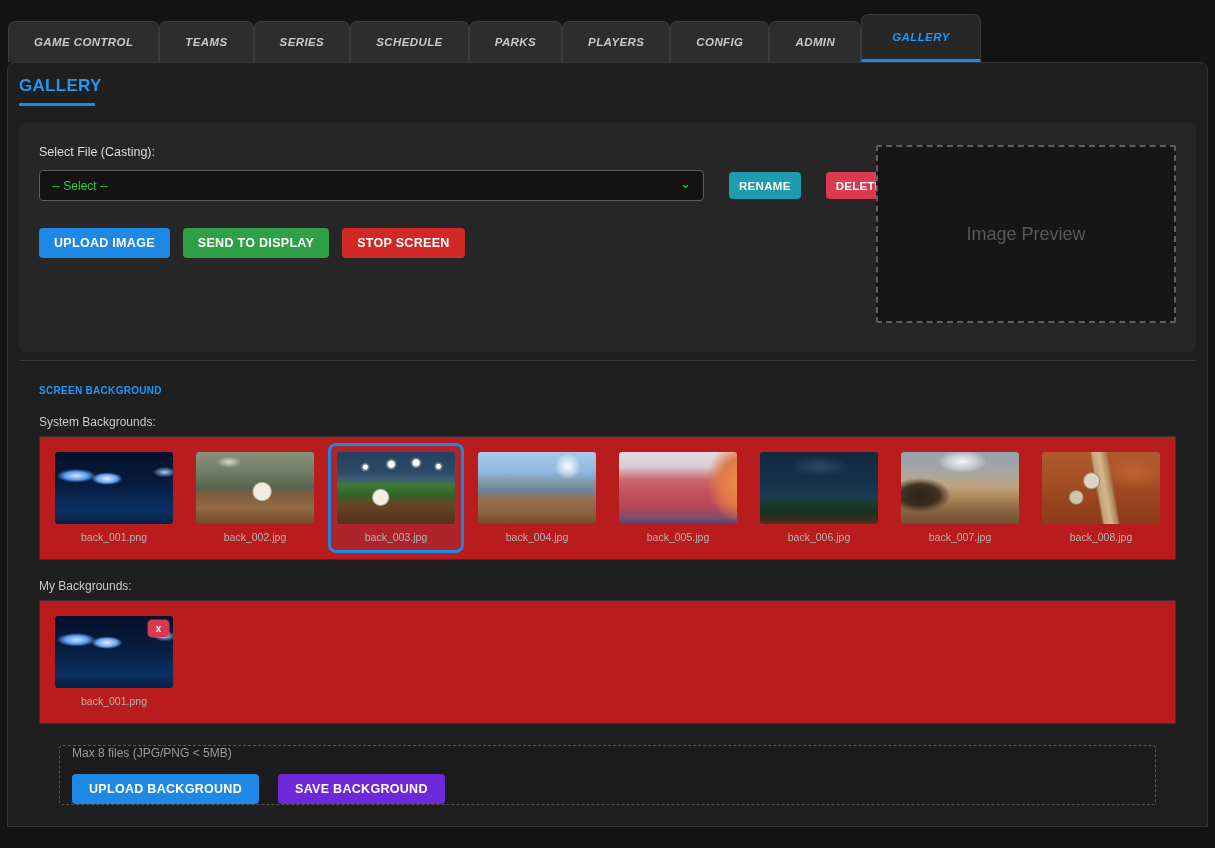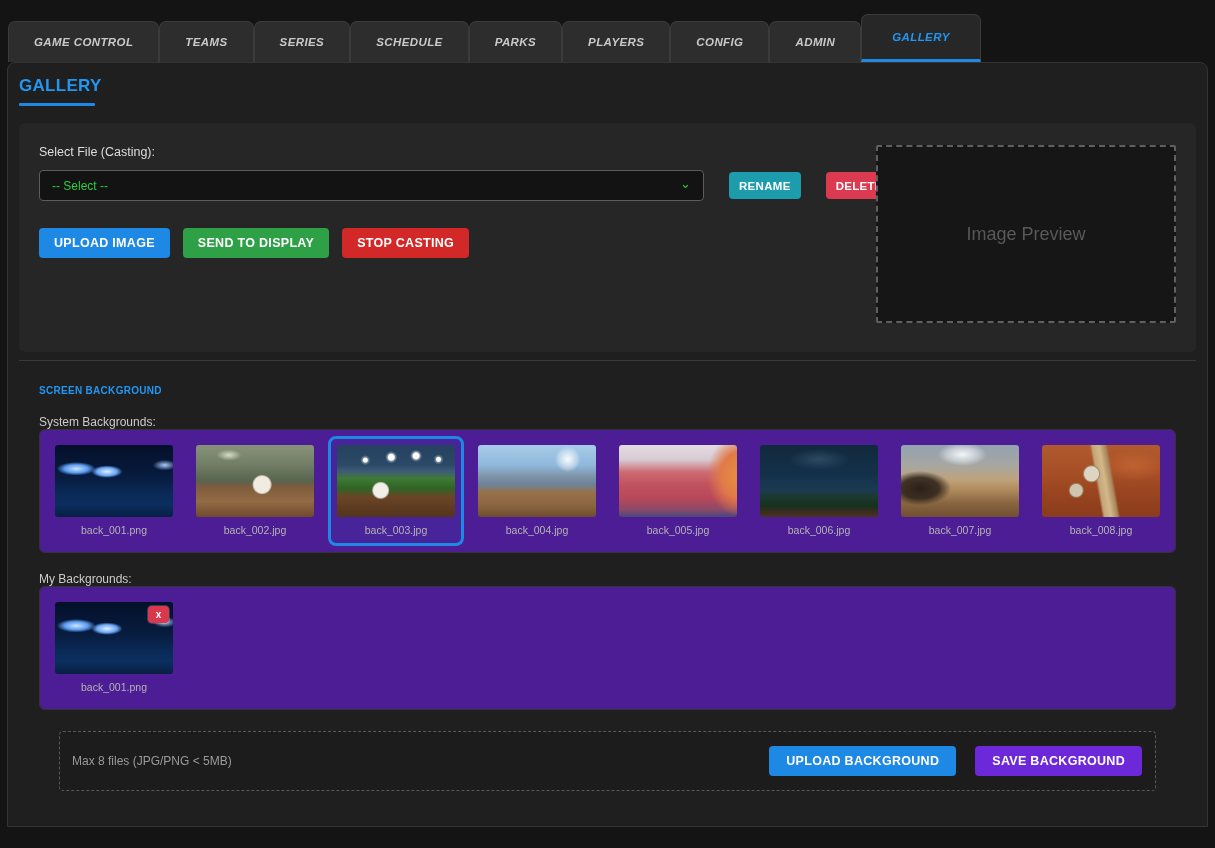--- a/index.html
+++ b/index.html
@@ -73,21 +73,21 @@
     background:#161616;border:2px dashed #606060;border-radius:2px;
     box-sizing:border-box;display:flex;align-items:center;justify-content:center;
     color:#585858;font-size:18px;
   }
   
   .divider{border:none;border-top:1px solid #393939;margin:8px 0 0 0;}
   .section{padding:0 20px;}
   .section-title{color:#2196f3;font-size:10px;font-weight:bold;letter-spacing:.3px;margin-top:24px;}
   .sub-label{font-size:12px;color:#cccccc;margin-top:19px;}
   .bg-panel{
-    background:#4c1d95;border:1px solid #333333;border-radius:6px;
+    margin-top:7px;background:#b91c1c;border:1px solid #333333;border-radius:1px;
     padding:6px;display:flex;gap:5px;min-height:110px;box-sizing:border-box;
   }
   .bg-tile{
     padding:6px 6px 7px 6px;border:3px solid transparent;border-radius:8px;
     display:flex;flex-direction:column;align-items:center;cursor:pointer;
   }
   .bg-tile.selected{border-color:#1e88e5;background:rgba(30,136,229,0.07);}
   .bg-thumb{width:118px;height:72px;border-radius:3px;position:relative;}
   .bg-caption{margin-top:7px;font-size:10.5px;color:#b4b4b4;}
   .remove-badge{
@@ -129,22 +129,23 @@
   .v8{background:
     radial-gradient(circle 9px at 42% 40%,#ded4c2 0 7px,#a08a6e 8px,rgba(0,0,0,0) 9px),
     radial-gradient(circle 8px at 29% 63%,#cfc4ae 0 6px,#93794e 7px,rgba(0,0,0,0) 8px),
     linear-gradient(80deg,rgba(0,0,0,0) 46%,#c2a478 48%,#d4b88a 53%,#a8875c 58%,rgba(0,0,0,0) 60%),
     radial-gradient(ellipse 46px 22px at 78% 28%,#c06230 0%,rgba(192,98,48,0) 72%),
     linear-gradient(180deg,#b05a2e 0%,#a64e26 40%,#98431f 70%,#8a3c1c 100%);}
   
   .footer-bar{
     margin:21px 20px 0 20px;height:60px;box-sizing:border-box;
     background:#1c1c1c;border:1px dashed #585858;border-radius:4px;
-    display:flex;align-items:center;justify-content:space-between;
+    display:flex;align-items:flex-start;justify-content:space-between;
     padding:0 13px 0 12px;
+    flex-direction:column;
   }
   .footer-note{font-size:12px;color:#9a9a9a;}
   .footer-buttons{display:flex;gap:19px;}
 </style>
 </head>
 <body>
 
 <div class="tabbar">
     <div class="tab">GAME CONTROL</div>
     <div class="tab">TEAMS</div>
@@ -168,21 +169,21 @@
       <div class="select-box">
         <span>-- Select --</span>
         <span class="select-chevron">⌄</span>
       </div>
       <button class="btn btn-sm btn-rename">RENAME</button>
       <button class="btn btn-sm btn-delete">DELETE</button>
     </div>
     <div class="action-row">
       <button class="btn btn-md btn-upload-image">UPLOAD IMAGE</button>
       <button class="btn btn-md btn-send">SEND TO DISPLAY</button>
-      <button class="btn btn-md btn-stop">STOP CASTING</button>
+      <button class="btn btn-md btn-stop">STOP SCREEN</button>
     </div>
     <div class="preview-box">
       <span>Image Preview</span>
     </div>
   </div>
 
   <hr class="divider">
 
   <div class="section">
     <div class="section-title">SCREEN BACKGROUND</div>

